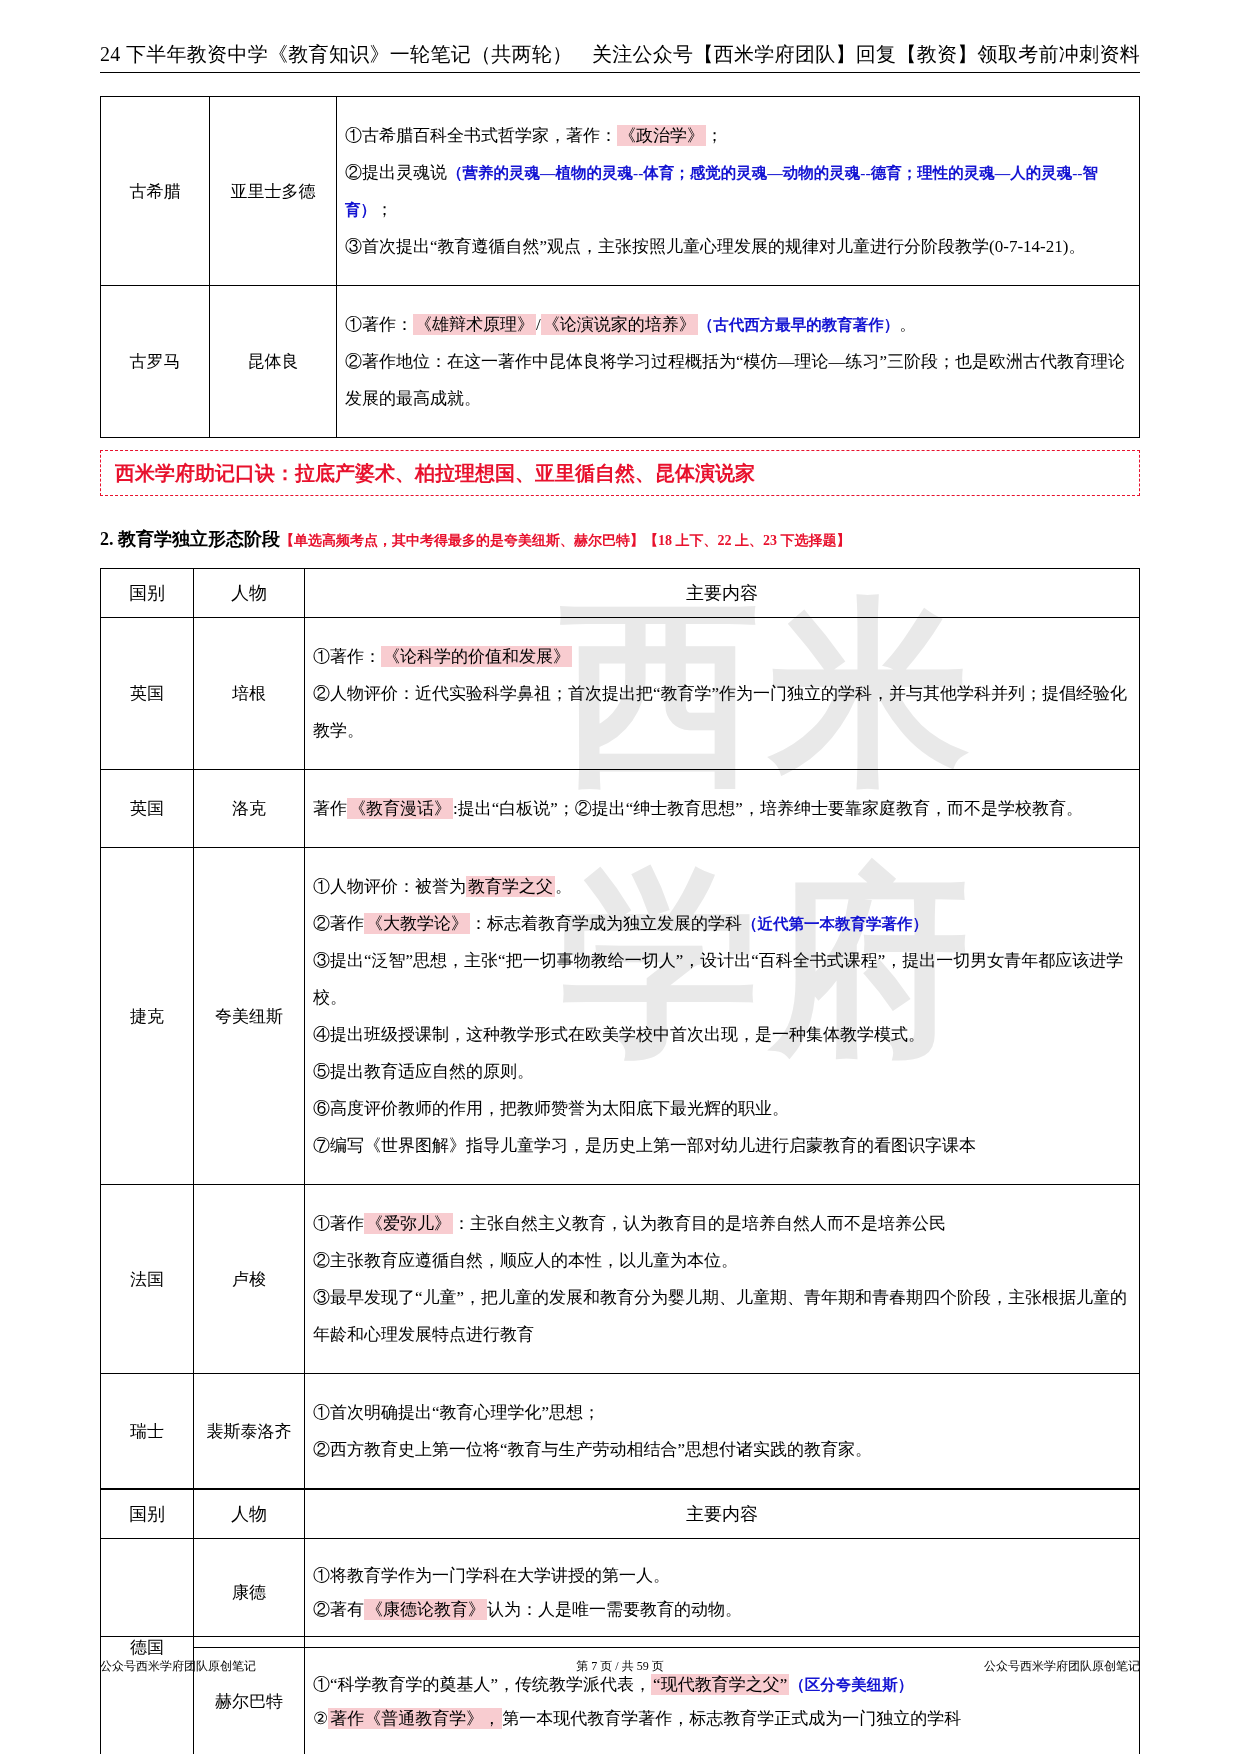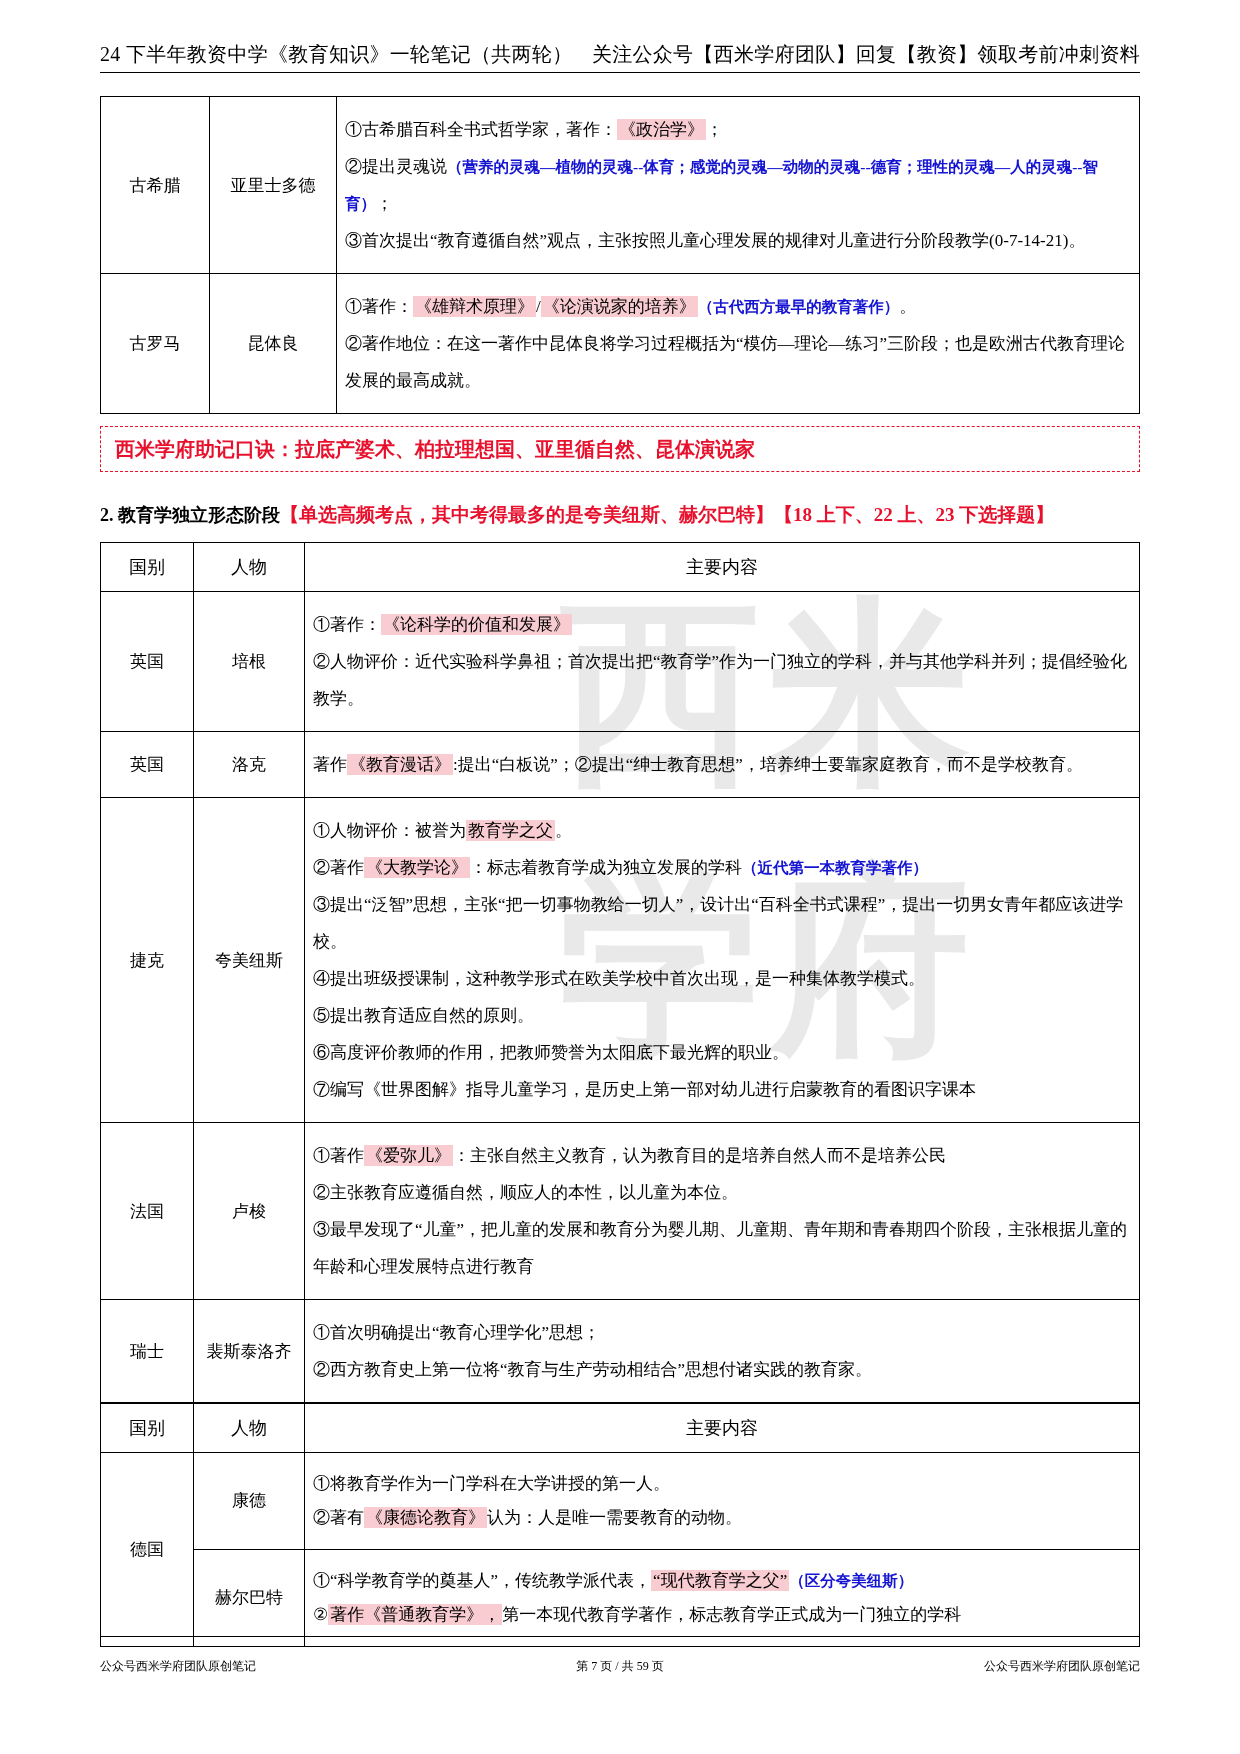--- a/index.html
+++ b/index.html
@@ -100,21 +100,21 @@
 
   table.notes {
     width: 1040px;
     border-collapse: collapse;
     table-layout: fixed;
     margin: 0;
   }
   table.notes td, table.notes th {
     border: 1px solid #000000;
     vertical-align: middle;
-    padding: 14px 8px;
+    padding: 20px 8px;
     font-size: 17px;
     line-height: 37px;
     font-weight: normal;
   }
   table.notes th {
     text-align: center;
     font-size: 18px;
     line-height: 30px;
     padding: 9px 0;
   }
@@ -160,21 +160,21 @@
 
   
   .section-head {
     margin-top: 30px;
     margin-bottom: 14px;
     font-size: 18px;
     line-height: 26px;
     font-weight: bold;
   }
   .section-head .num { }
-  .section-head .tag { color: #e8112d; font-size: 19px; }
+  .section-head .tag { color: #e8112d; font-size: 14px; }
 </style>
 </head>
 <body>
 
 <div class="page">
 
   <div class="watermark">
     <div class="wm-text wm1">西米</div>
     <div class="wm-text wm2">学府</div>
   </div>

